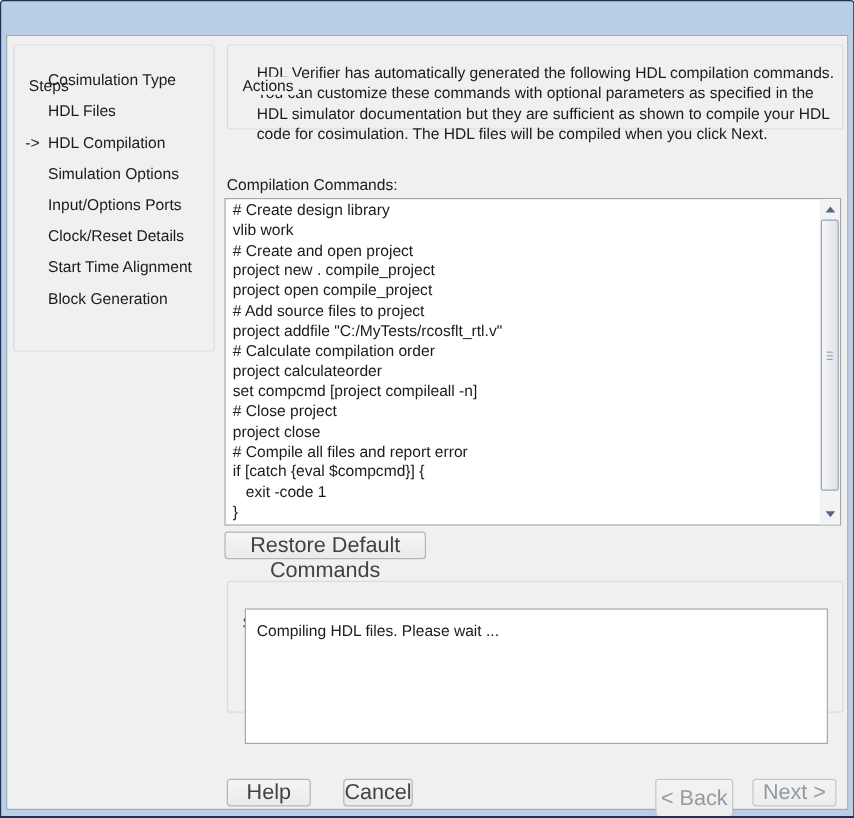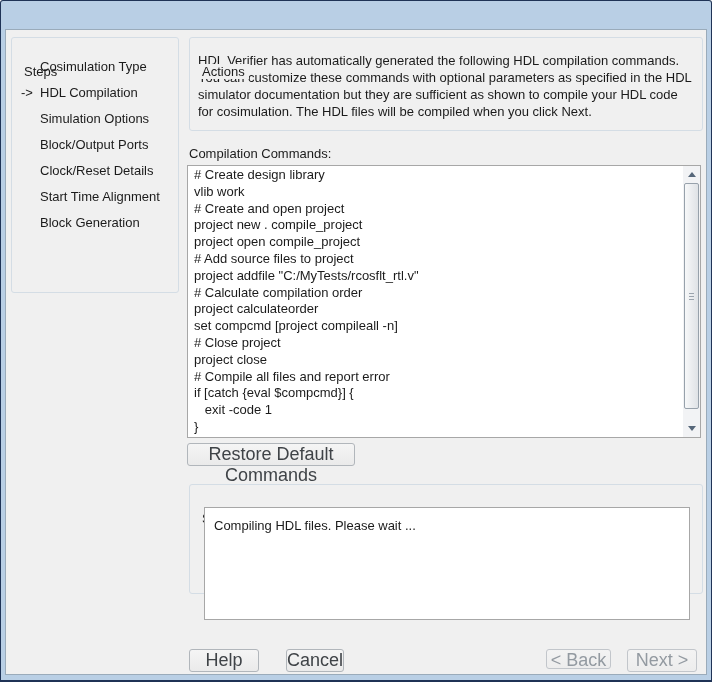--- a/index.html
+++ b/index.html
@@ -33,21 +33,21 @@
     border:1px solid #9aabba;
   }
   .group { position:absolute; border:1px solid var(--groupbox_border,#d4dde5); border-radius:3px; }
   .group-label { position:absolute; top:-8px; left:8px; background:var(--dialog_background,#f0f0f0); padding:0 4px; line-height:15px;margin-top:34px; }
 
   .steps-group { left:5px; top:7px; width:168px; height:256px; }
   .steps-list { position:absolute; left:0; top:16px; right:0; }
   .step-row { position:relative; height:26px; line-height:26px; padding-left:28px; white-space:nowrap; }
   .step-marker { position:absolute; left:9px; top:0; width:19px; }
 
-  .actions-group { left:183px; top:7px; width:514px; height:94px; }
+  .actions-group { left:183px; top:7px; width:514px; height:71px;padding-left:16px; }
   .actions-text { padding:14px 6px 0 8px; line-height:17px; }
 
   .cc-label { position:absolute; left:183px; top:116px; }
 
   .commands-box {
     position:absolute; left:181px; top:135px; width:514px; height:273px;
     background:#ffffff; border:1px solid var(--textarea_border,#a7a7a7);
   }
   .commands-text {
     position:absolute; left:0; top:0; right:17px; bottom:0;
@@ -68,21 +68,21 @@
   .btn {
     position:absolute; font-family:inherit; font-size:18px; color:#3f4347;
     background:linear-gradient(to bottom,#f5f5f5,#eaeaea);
     border:1px solid var(--button_border,#b1b6bb); border-radius:3px;
     padding:0; cursor:pointer;
   }
   .btn.disabled { color:var(--disabled_text,#939aa1); border-color:#c2c6cb; background:linear-gradient(to bottom,#f3f3f3,#ededed); }
   .restore-btn { left:181px; top:413px; width:168px; height:23px; }
   .help-btn   { left:183px; top:619px; width:70px; height:23px; }
   .cancel-btn { left:280px; top:619px; width:58px; height:23px; }
-  .back-btn   { left:540px; top:619px; width:65px; height:20px; }
+  .back-btn   { left:540px; top:619px; width:65px; height:32px; }
   .next-btn   { left:621px; top:619px; width:70px; height:23px; }
 
   .status-group { left:183px; top:454px; width:514px; height:110px; }
   .status-box {
     position:absolute; left:14px; top:22px; width:486px; height:113px;
     background:#ffffff; border:1px solid var(--textarea_border,#a7a7a7);
   }
   .status-text { padding:9px 0 0 9px; line-height:17px; }
 </style>
 </head>
@@ -93,28 +93,31 @@
 
   <div class="client">
 
     <div class="group steps-group">
       <span class="group-label">Steps</span>
       <div class="steps-list">
         <div class="step-row">
           <span class="step-label">Cosimulation Type</span>
         </div>
         <div class="step-row">
+          <span class="step-label">HDL Files</span>
+        </div>
+        <div class="step-row">
           <span class="step-marker">-&gt;</span>
           <span class="step-label">HDL Compilation</span>
         </div>
         <div class="step-row">
           <span class="step-label">Simulation Options</span>
         </div>
         <div class="step-row">
-          <span class="step-label">Block/Output Ports</span>
+          <span class="step-label">Input/Options Ports</span>
         </div>
         <div class="step-row">
           <span class="step-label">Clock/Reset Details</span>
         </div>
         <div class="step-row">
           <span class="step-label">Start Time Alignment</span>
         </div>
         <div class="step-row">
           <span class="step-label">Block Generation</span>
         </div>

